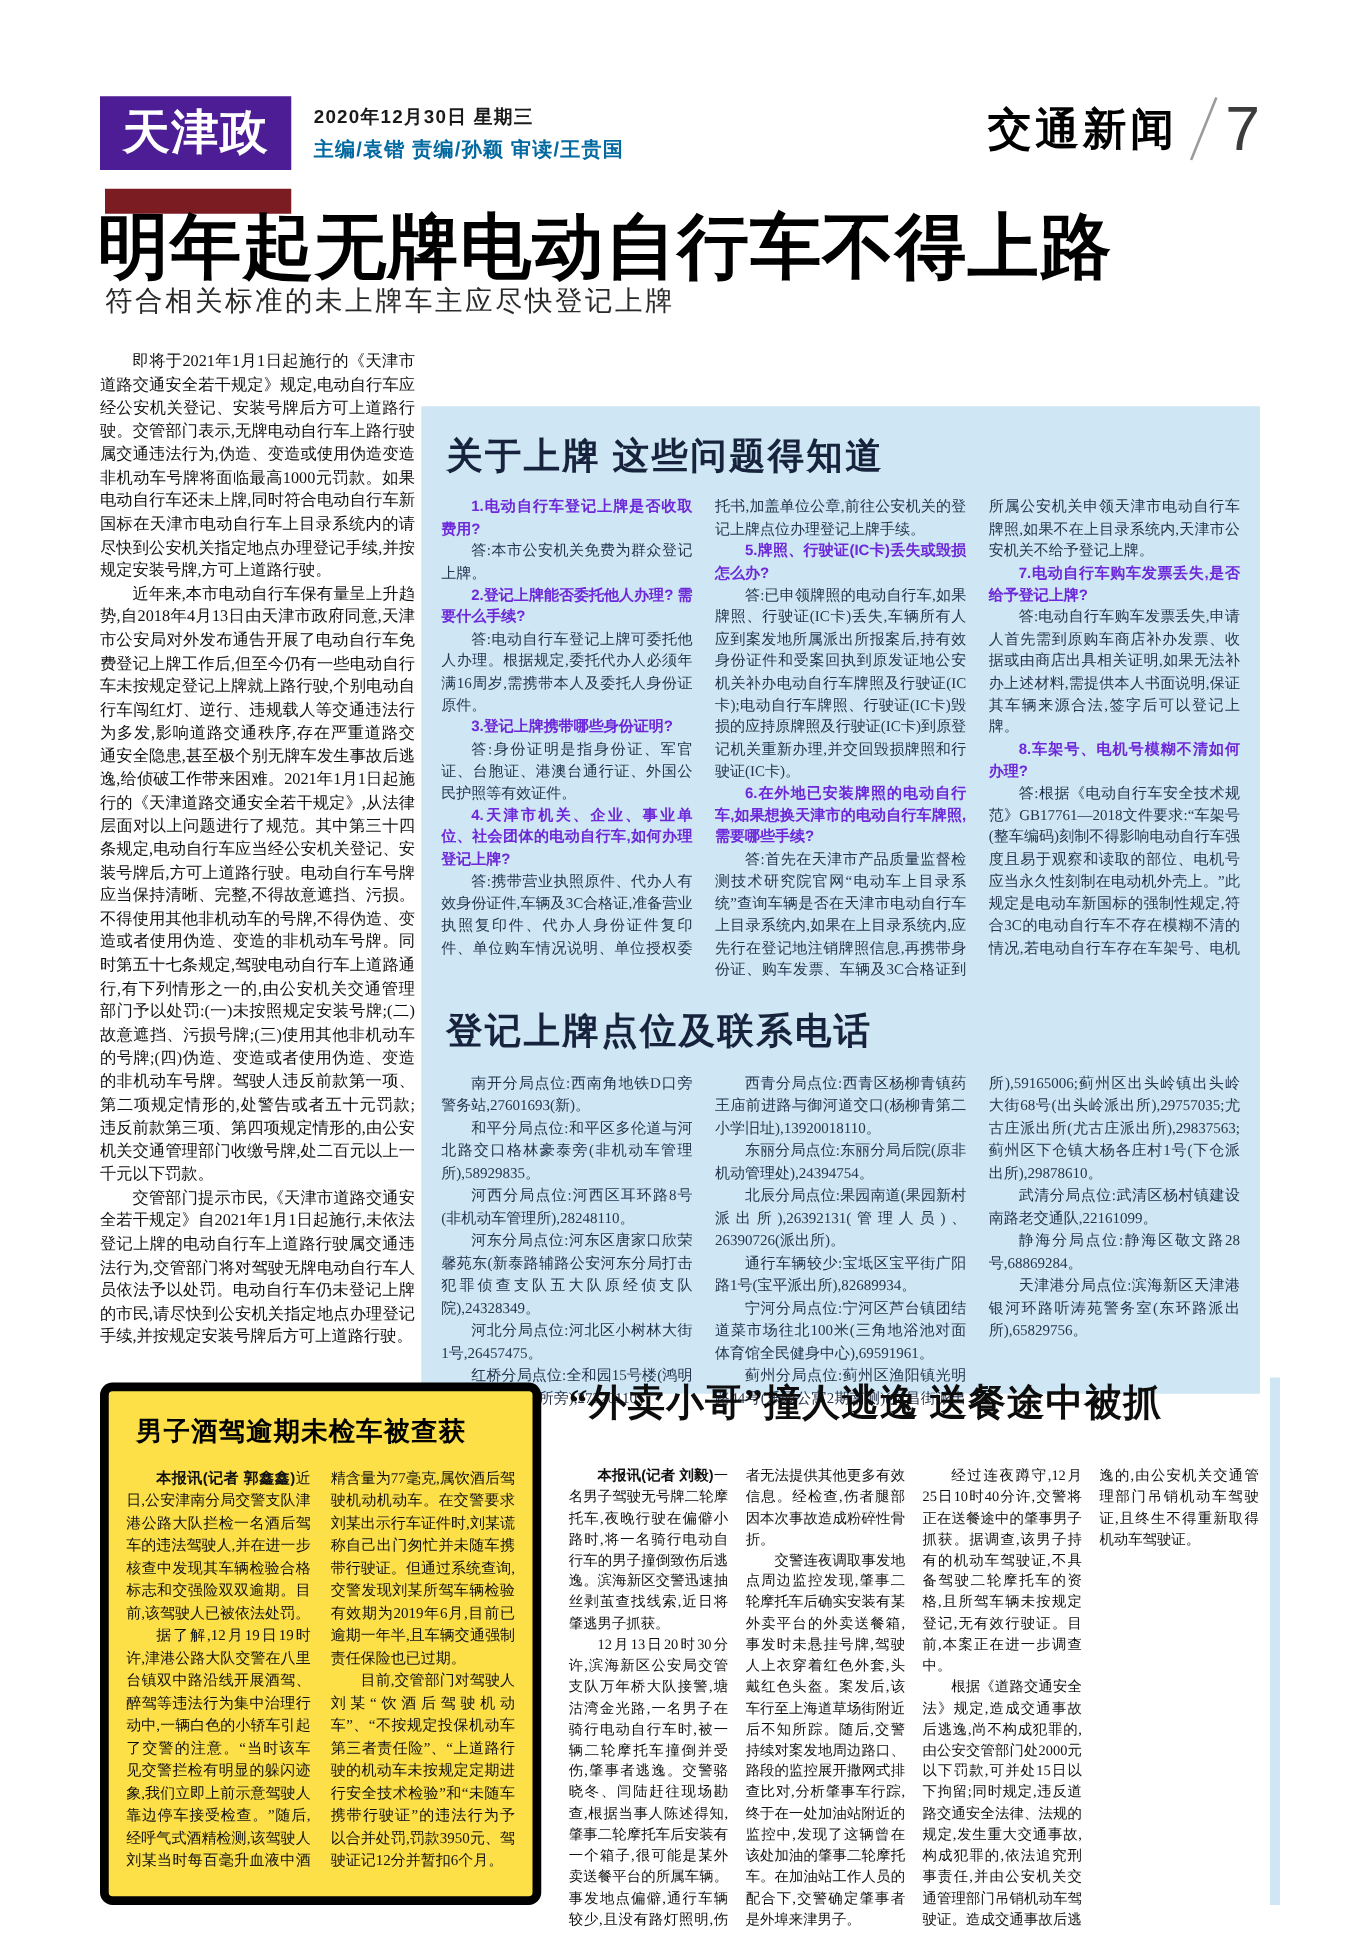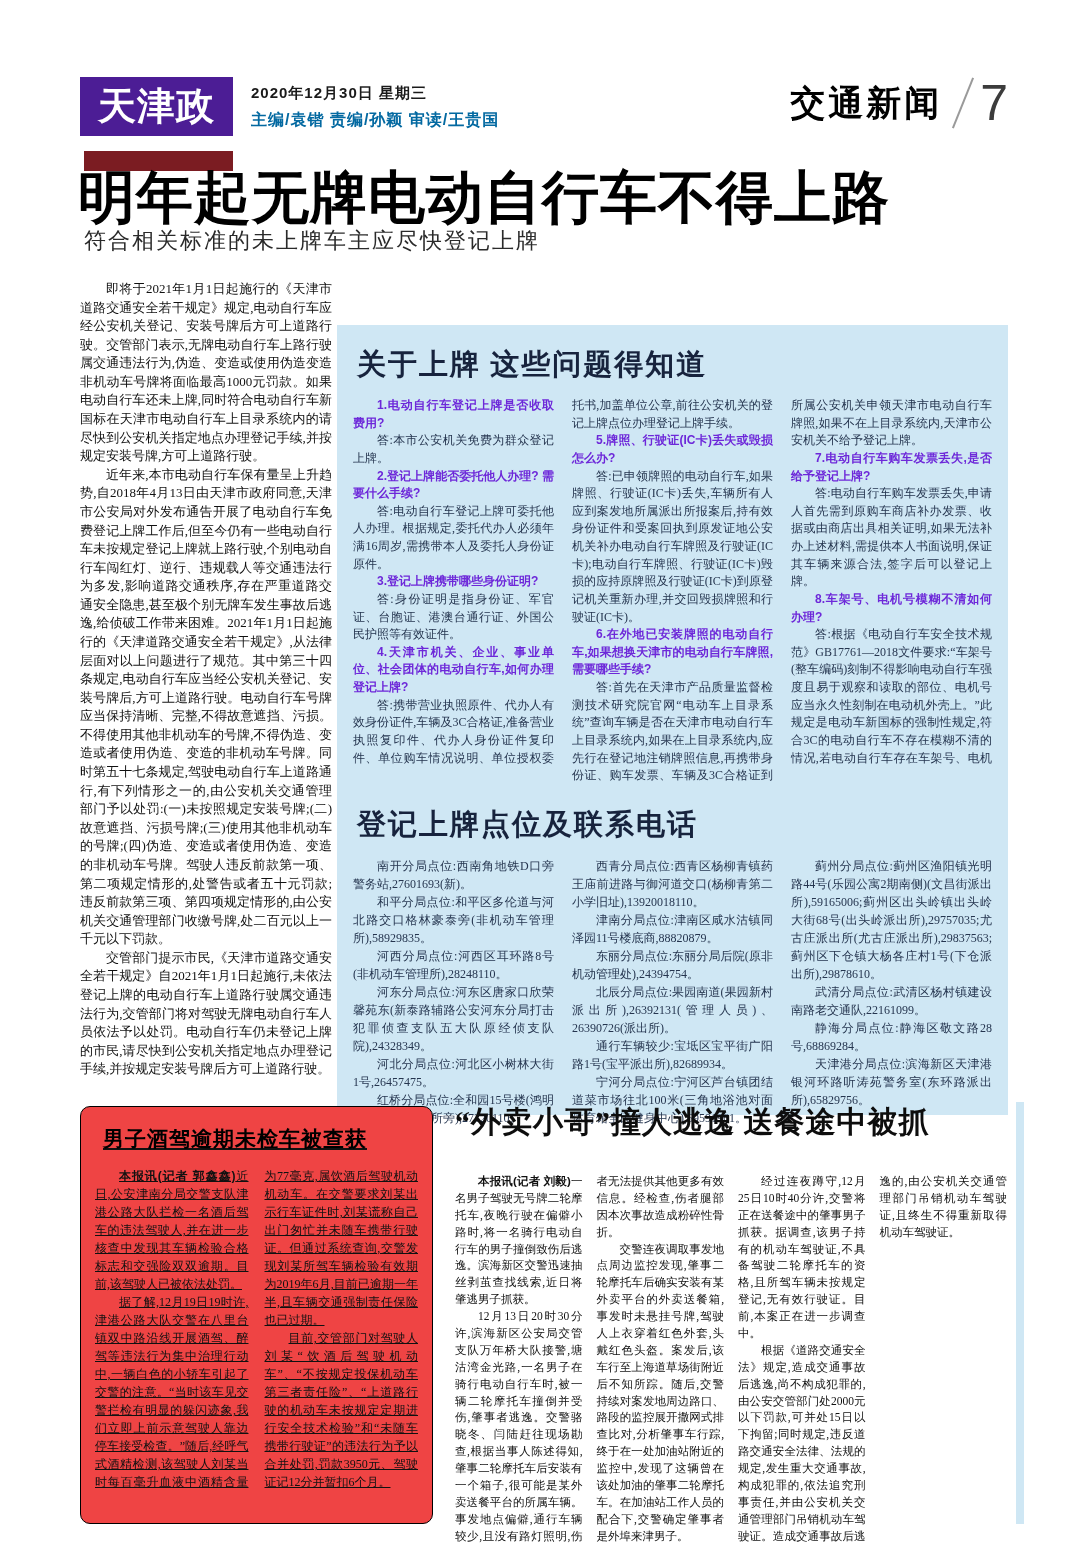--- a/index.html
+++ b/index.html
@@ -58,23 +58,22 @@
   .pt-title { margin-top:16px; }
   .pt-cols {
     column-count:3; column-gap:18px; column-fill:auto;
     height:276px; overflow:hidden;
     font-size:12px; line-height:1.5; text-align:justify; color:#25354f;
   }
   .pt-cols p { text-indent:2em; }
   
   .box-article {
     position:absolute; left:80px; top:1106px; width:353px; height:418px;
-    border:1px solid #000000; border-radius:10px; background:#ef4444;
+    border:7px solid #000000; border-radius:10px; background:#fde047;
     padding:16px 14px 10px 14px;
-    text-decoration:underline;
   }
   .box-title {
     font-family:"Liberation Sans", sans-serif; font-weight:900; font-size:21px;
     color:#000; letter-spacing:1px; margin:2px 0 14px 8px;
   }
   .box-cols {
     column-count:2; column-gap:16px; column-fill:auto;
     height:330px; overflow:hidden;
     font-size:12px; line-height:1.5; text-align:justify;
   }
@@ -142,21 +141,20 @@
     </div>
     <h3 class="panel-title pt-title">登记上牌点位及联系电话</h3>
     <div class="pt-cols">
       <p>南开分局点位:西南角地铁D口旁警务站,27601693(新)。</p>
       <p>和平分局点位:和平区多伦道与河北路交口格林豪泰旁(非机动车管理所),58929835。</p>
       <p>河西分局点位:河西区耳环路8号(非机动车管理所),28248110。</p>
       <p>河东分局点位:河东区唐家口欣荣馨苑东(新泰路辅路公安河东分局打击犯罪侦查支队五大队原经侦支队院),24328349。</p>
       <p>河北分局点位:河北区小树林大街1号,26457475。</p>
       <p>红桥分局点位:全和园15号楼(鸿明道5号和苑派出所旁),27320110。</p>
       <p>西青分局点位:西青区杨柳青镇药王庙前进路与御河道交口(杨柳青第二小学旧址),13920018110。</p>
-      <p>津南分局点位:津南区咸水沽镇同泽园11号楼底商,88820879。</p>
       <p>东丽分局点位:东丽分局后院(原非机动管理处),24394754。</p>
       <p>北辰分局点位:果园南道(果园新村派出所),26392131(管理人员)、26390726(派出所)。</p>
       <p>通行车辆较少:宝坻区宝平街广阳路1号(宝平派出所),82689934。</p>
       <p>宁河分局点位:宁河区芦台镇团结道菜市场往北100米(三角地浴池对面体育馆全民健身中心),69591961。</p>
       <p>蓟州分局点位:蓟州区渔阳镇光明路44号(乐园公寓2期南侧)(文昌街派出所),59165006;蓟州区出头岭镇出头岭大街68号(出头岭派出所),29757035;尤古庄派出所(尤古庄派出所),29837563;蓟州区下仓镇大杨各庄村1号(下仓派出所),29878610。</p>
       <p>武清分局点位:武清区杨村镇建设南路老交通队,22161099。</p>
       <p>静海分局点位:静海区敬文路28号,68869284。</p>
       <p>天津港分局点位:滨海新区天津港银河环路听涛苑警务室(东环路派出所),65829756。</p>
 
     </div>

